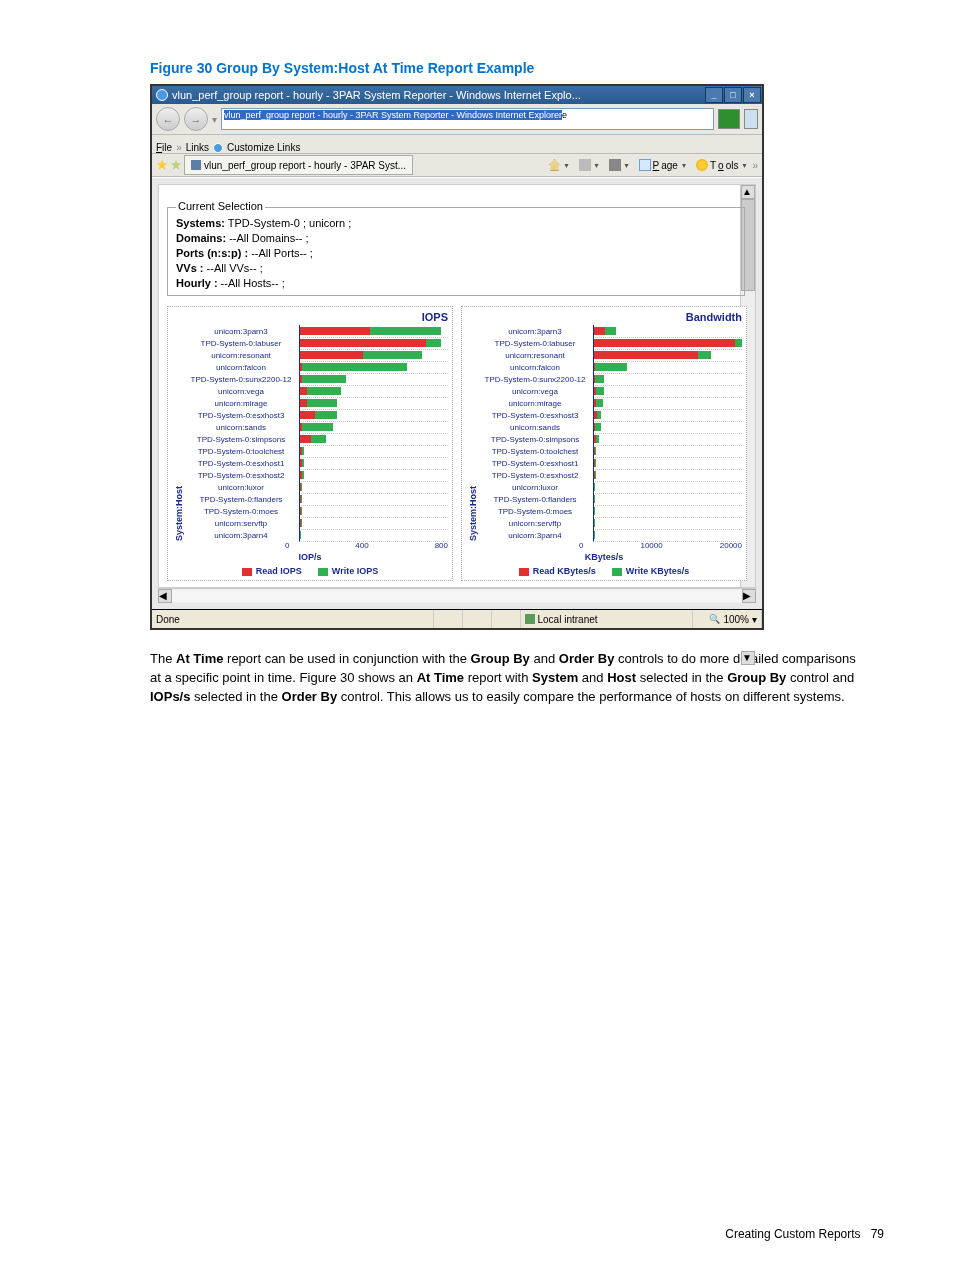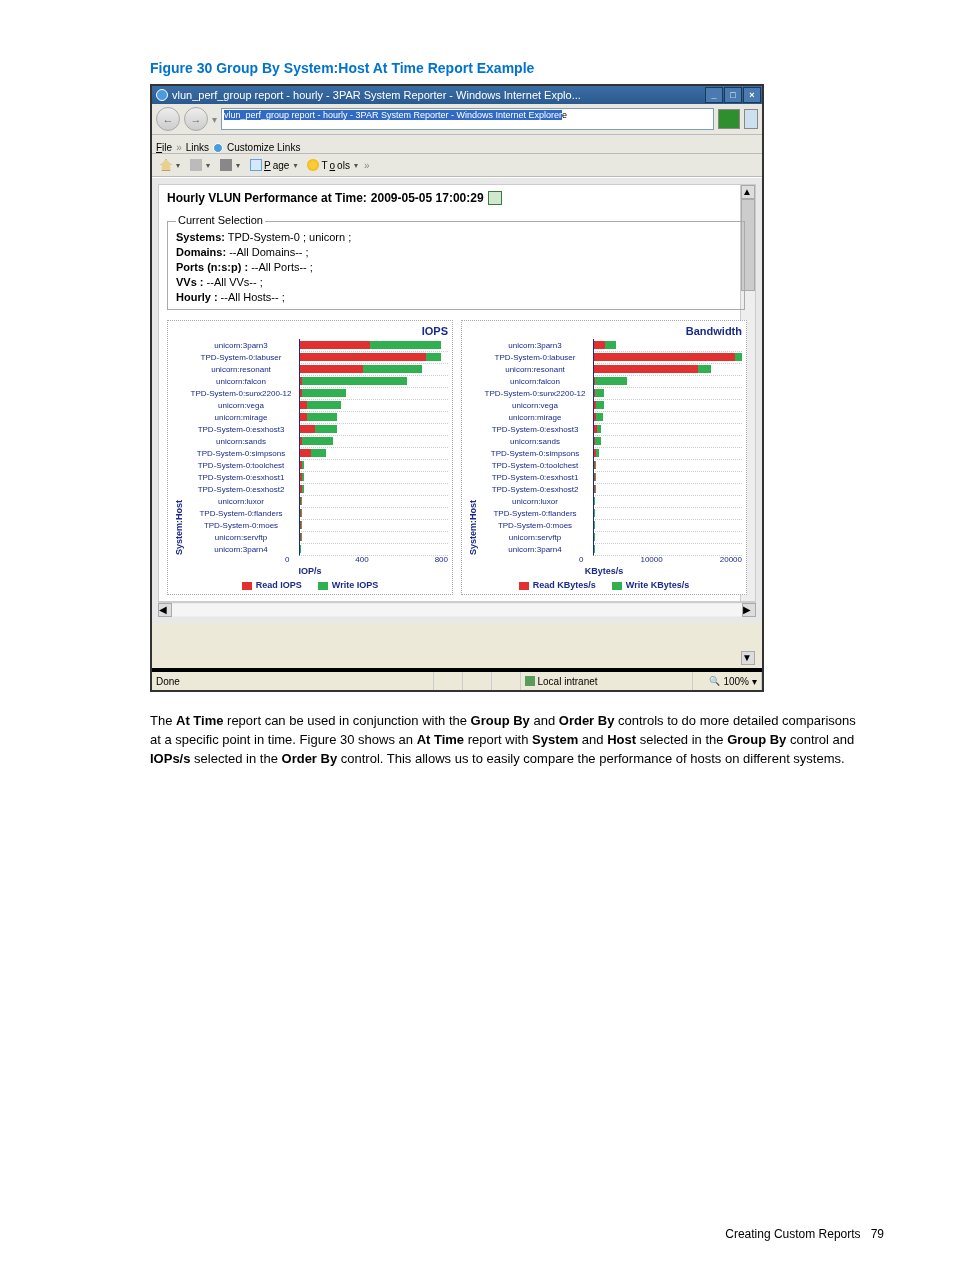--- a/index.html
+++ b/index.html
@@ -107,21 +107,21 @@
   .bar-label { width:110px; text-align:center; font-size:8px; color:#1a2a8a; padding-right:3px; white-space:nowrap; overflow:hidden; }
   .bar-area { flex:1; height:12px; position:relative; border-left:1px solid #1a2a8a; border-bottom:1px dotted #ccc; display:flex; align-items:center; }
   .bar-seg { height:8px; }
   .chart-x { text-align:center; font-size:9px; color:#1a2a8a; font-weight:bold; padding-top:2px; }
   .axis-ticks { display:flex; justify-content:space-between; font-size:8px; color:#1a2a8a; padding-left:113px; }
   .chart-legend { display:flex; gap:16px; justify-content:center; font-size:9px; color:#1a2a8a; font-weight:bold; padding-top:4px; }
   .sw { width:10px; height:8px; display:inline-block; margin-right:4px; vertical-align:middle; }
   .hbar-scroll { height:14px; background:#eee; border-top:1px solid #ccc; display:flex; align-items:center; }
   .hbar-btn { width:12px; height:12px; background:#ddd; border:1px solid #aaa; }
   .hbar-track { flex:1; height:12px; background:#f5f5f5; position:relative; }
-  .status-row { display:flex; height:18px; border-top:4px solid #000000; font-size:10px;margin-top:45px; }
+  .status-row { display:flex; height:18px; border-top:1px solid #000000; font-size:10px; }
   .status-cell { border-right:1px solid #ccc; padding:2px 4px; display:flex; align-items:center; gap:3px; }
   .body-text { font-size: 13px; line-height: 1.45; margin-top: 20px; max-width: 720px; }
   .body-text b { font-weight: bold; }
   .footer { position: absolute; bottom: 30px; right: 70px; font-size: 12px; }
   .ul1 { text-decoration: underline; }
 </style>
 </head>
 <body>
 
 <div class="page">
@@ -155,20 +155,28 @@
 
     <div class="menu-row">
       <span><span class="ul1">F</span>ile</span>
       <span class="sep">»</span>
       <span>Links</span>
       <span class="globe" style="width:10px;height:10px"></span>
       <span>Customize Links</span>
     </div>
 
     <div class="tab-row">
+      <div style="display:flex;gap:2px;align-items:center">
+        <span class="ico ico-star"></span>
+        <span class="ico ico-star" style="background:#c0d080"></span>
+        <div class="tab">
+          <span style="width:10px;height:10px;background:#5a7ea5;display:inline-block"></span>
+          <span>vlun_perf_group report - hourly - 3PAR Syst...</span>
+        </div>
+      </div>
       <div class="tb-right">
         <span class="tb-btn tb-drop">
             <span class="ico ico-home"></span>
           </span>
         <span class="tb-btn tb-drop">
             <span class="ico ico-gray"></span>
           </span>
         <span class="tb-btn tb-drop">
             <span class="ico ico-print"></span>
           </span>
@@ -181,25 +189,20 @@
     <div class="content-area">
       <div class="white-panel">
 
         <div class="vscroll">
           <div class="vscroll-btn">▲</div>
           <div class="vscroll-thumb"></div>
           <div style="height:360px"></div>
           <div class="vscroll-btn">▼</div>
         </div>
 
-        <div class="report-title">
-          <span>Hourly VLUN Performance at Time: </span>
-            <span>2009-05-05 17:00:29</span>
-          <span class="xls-ico"></span>
-        </div>
 
         <div class="fieldset">
           <span class="legend-label">Current Selection</span>
           <div><b>Systems:</b><span> TPD-System-0 ; unicorn ;</span></div>
           <div><b>Domains:</b><span> --All Domains-- ;</span></div>
           <div><b>Ports (n:s:p) :</b><span> --All Ports-- ;</span></div>
           <div><b>VVs :</b><span> --All VVs-- ;</span></div>
           <div><b>Hourly :</b><span> --All Hosts-- ;</span></div>
         </div>
 

